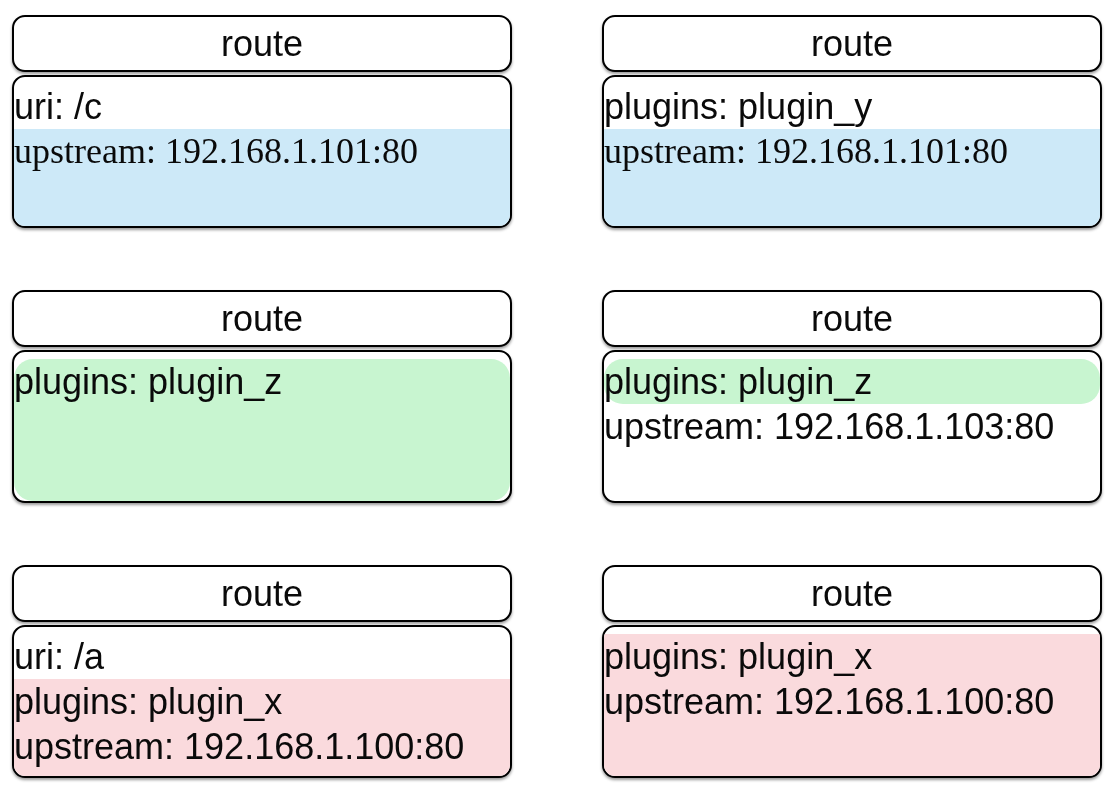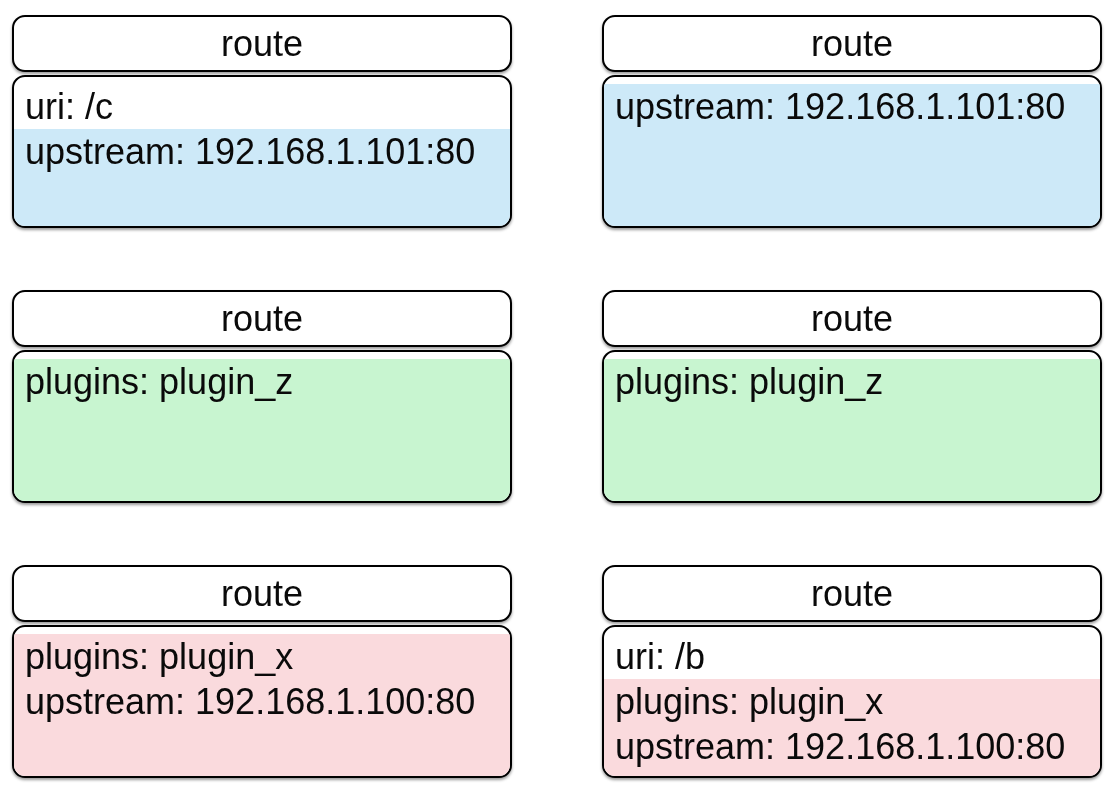--- a/index.html
+++ b/index.html
@@ -57,27 +57,26 @@
     overflow: hidden;
     display: flex;
     flex-direction: column;
     padding-top: 7px;
     position: relative;
     z-index: 2;
   }
   .line {
     min-height: 45px;
     line-height: 45px;
-    padding-left: 11px;
     font-size: 36px;
     white-space: nowrap;
   }
   .line:last-child { flex-grow: 1; }
-  .line[data-hl="blue"]  { background: var(--highlight-blue); }
-  .line[data-hl="green"] { background: var(--highlight-green); }
+  .line[data-hl="blue"]  { background: var(--highlight-blue); font-family: Liberation Serif, serif; }
+  .line[data-hl="green"] { background: var(--highlight-green); border-radius: 19px; }
   .line[data-hl="pink"]  { background: var(--highlight-pink); }
 </style>
 </head>
 <body>
 
 <div class="canvas">
   <div class="grid">
 
     <div class="card">
       <div class="card-header">
@@ -87,57 +86,59 @@
         <div class="line" data-hl="none">uri: /c</div>
         <div class="line" data-hl="blue">upstream: 192.168.1.101:80</div>
       </div>
     </div>
 
     <div class="card">
       <div class="card-header">
         <span class="card-title">route</span>
       </div>
       <div class="card-body">
+        <div class="line" data-hl="none">plugins: plugin_y</div>
         <div class="line" data-hl="blue">upstream: 192.168.1.101:80</div>
       </div>
     </div>
 
     <div class="card">
       <div class="card-header">
         <span class="card-title">route</span>
       </div>
       <div class="card-body">
         <div class="line" data-hl="green">plugins: plugin_z</div>
       </div>
     </div>
 
     <div class="card">
       <div class="card-header">
         <span class="card-title">route</span>
       </div>
       <div class="card-body">
         <div class="line" data-hl="green">plugins: plugin_z</div>
+        <div class="line" data-hl="none">upstream: 192.168.1.103:80</div>
+      </div>
+    </div>
+
+    <div class="card">
+      <div class="card-header">
+        <span class="card-title">route</span>
+      </div>
+      <div class="card-body">
+        <div class="line" data-hl="none">uri: /a</div>
+        <div class="line" data-hl="pink">plugins: plugin_x</div>
+        <div class="line" data-hl="pink">upstream: 192.168.1.100:80</div>
       </div>
     </div>
 
     <div class="card">
       <div class="card-header">
         <span class="card-title">route</span>
       </div>
       <div class="card-body">
         <div class="line" data-hl="pink">plugins: plugin_x</div>
         <div class="line" data-hl="pink">upstream: 192.168.1.100:80</div>
       </div>
     </div>
 
-    <div class="card">
-      <div class="card-header">
-        <span class="card-title">route</span>
-      </div>
-      <div class="card-body">
-        <div class="line" data-hl="none">uri: /b</div>
-        <div class="line" data-hl="pink">plugins: plugin_x</div>
-        <div class="line" data-hl="pink">upstream: 192.168.1.100:80</div>
-      </div>
-    </div>
-
   </div>
 </div>
 
 </body></html>

